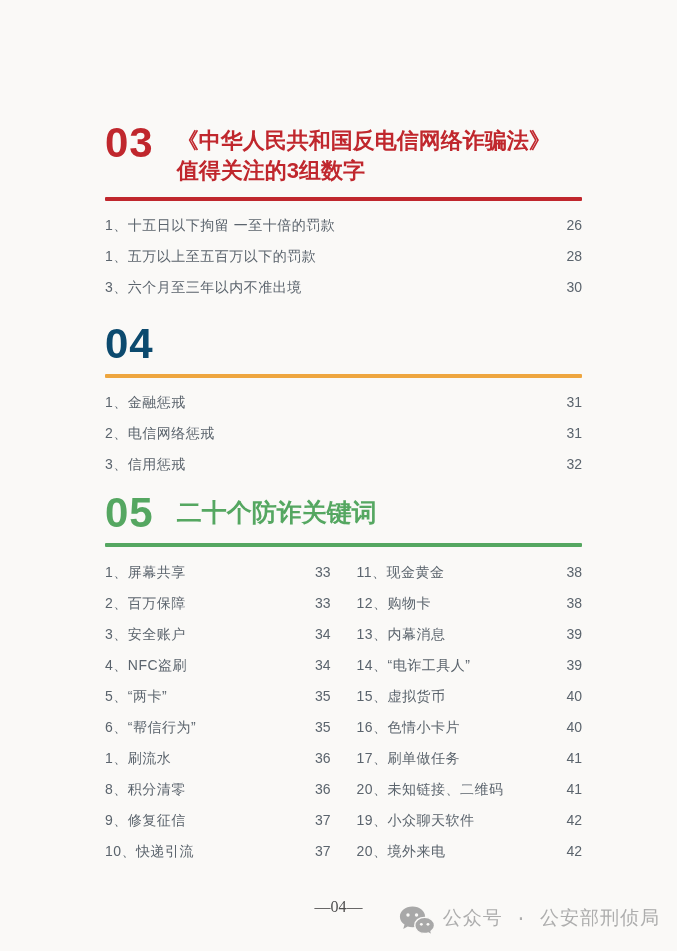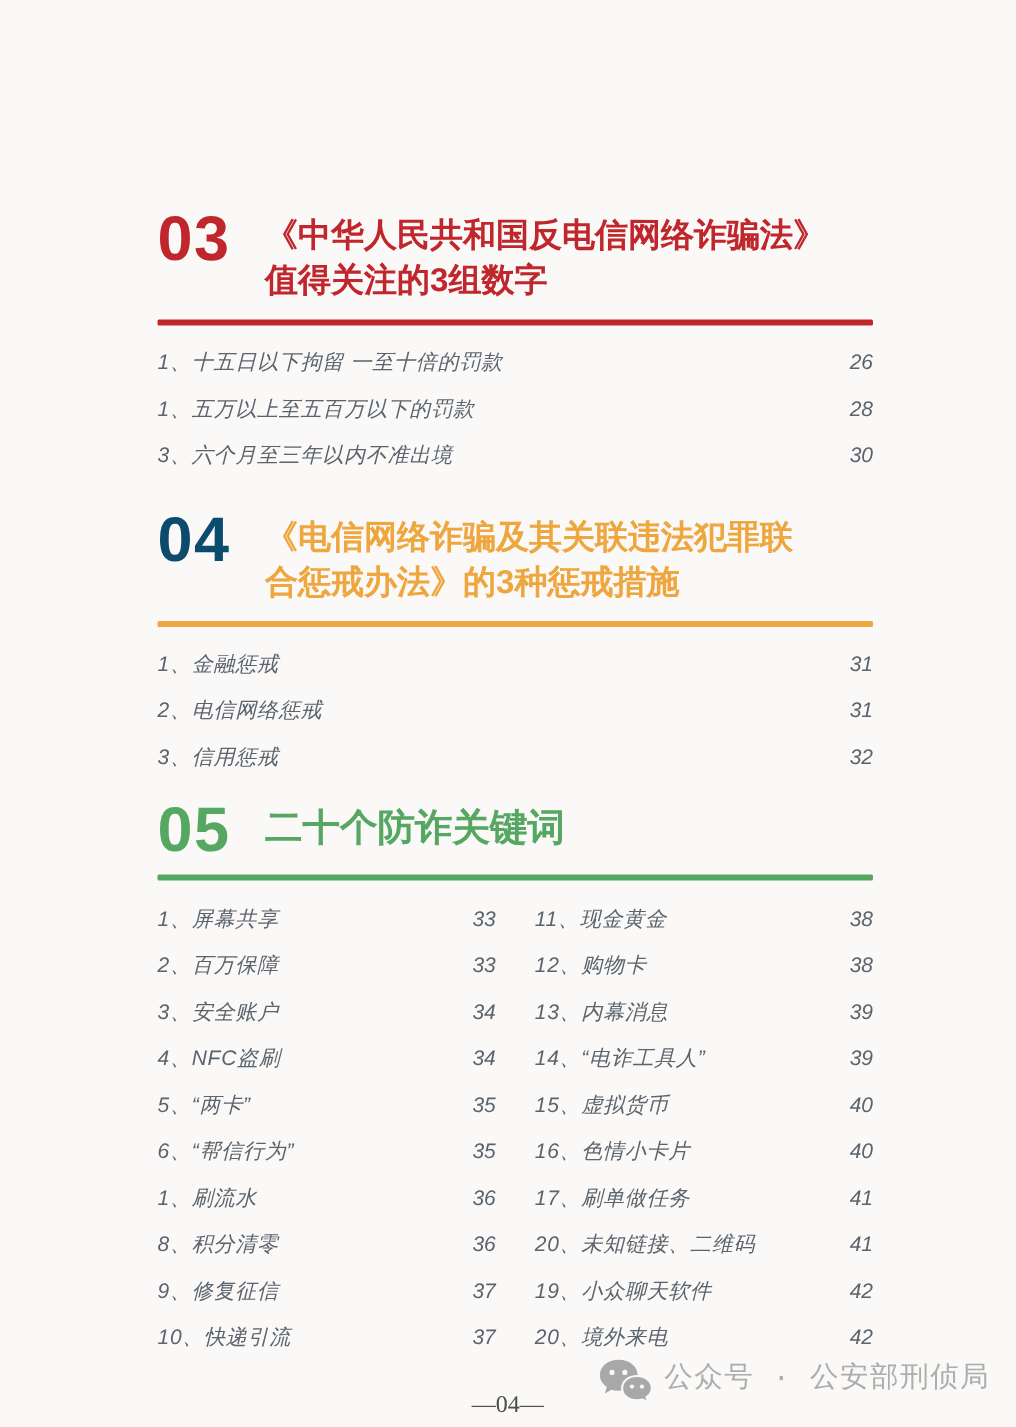--- a/index.html
+++ b/index.html
@@ -5,21 +5,21 @@
   html,body { margin:0; padding:0; }
   body {
     width:677px; height:951px;
     background:#FAF9F7;
     font-family:"Liberation Sans", sans-serif;
     position:relative;
     overflow:hidden;
   }
   .content {
     position:absolute;
-    left:105px; top:140px;
+    left:105px; top:124px;
     width:477px;
   }
   .section { margin:0; }
   .section + .section { margin-top:22px; }
   .section.s05 { margin-top:14px; }
   .sec-header { display:flex; align-items:flex-start; }
   .sec-num {
     font-size:42px; line-height:38px; font-weight:700;
     letter-spacing:1px; flex:0 0 auto;
   }
@@ -28,28 +28,28 @@
     margin-left:23px; padding-top:2px;
   }
   .s05 .sec-title { font-size:25px; line-height:36px; padding-top:0; }
   .divider { height:4px; margin-top:11px; border-radius:1px; }
   .toc-list { margin-top:9px; }
   .toc-row {
     display:flex; justify-content:space-between; align-items:baseline;
     font-size:14px; color:#5B646D;
     padding:6.5px 0;
   }
-  .toc-label { letter-spacing:0.5px;font-style:italic; }
-  .toc-page { color:#5B646D;font-style:italic; }
+  .toc-label { letter-spacing:0.5px; }
+  .toc-page { color:#5B646D; }
   .two-col {
     margin-top:10px;
     display:grid; grid-template-columns:1fr 1fr; column-gap:26px;text-align:center;
   }
   .footer-page {
-    position:absolute; top:928px; left:0; width:677px;
+    position:absolute; top:898px; left:0; width:677px;
     text-align:center;
     font-family:"Liberation Serif", serif;
     font-size:16px; color:#4E4E4E;
   }
   .watermark {
     position:absolute; top:905px; right:17px;
     display:flex; align-items:flex-start;
     color:#ADADAD; font-size:19px; letter-spacing:1px;font-family:Liberation Mono, monospace;
   }
   .wm-icon { display:inline-flex; margin-right:8px; }
@@ -80,24 +80,20 @@
       <div class="toc-row">
         <span class="toc-label">3、六个月至三年以内不准出境</span>
         <span class="toc-page">30</span>
       </div>
     </div>
   </div>
 
   <div class="section">
     <div class="sec-header">
       <div class="sec-num" style="color: #0c4a6e;">04</div>
-      <div class="sec-title" style="color: rgb(238, 166, 63);">
-        <div>《电信网络诈骗及其关联违法犯罪联</div>
-        <div>合惩戒办法》的3种惩戒措施</div>
-      </div>
     </div>
     <div class="divider" style="background: rgb(238, 166, 63);"></div>
     <div class="toc-list">
       <div class="toc-row">
         <span class="toc-label">1、金融惩戒</span>
         <span class="toc-page">31</span>
       </div>
       <div class="toc-row">
         <span class="toc-label">2、电信网络惩戒</span>
         <span class="toc-page">31</span>

